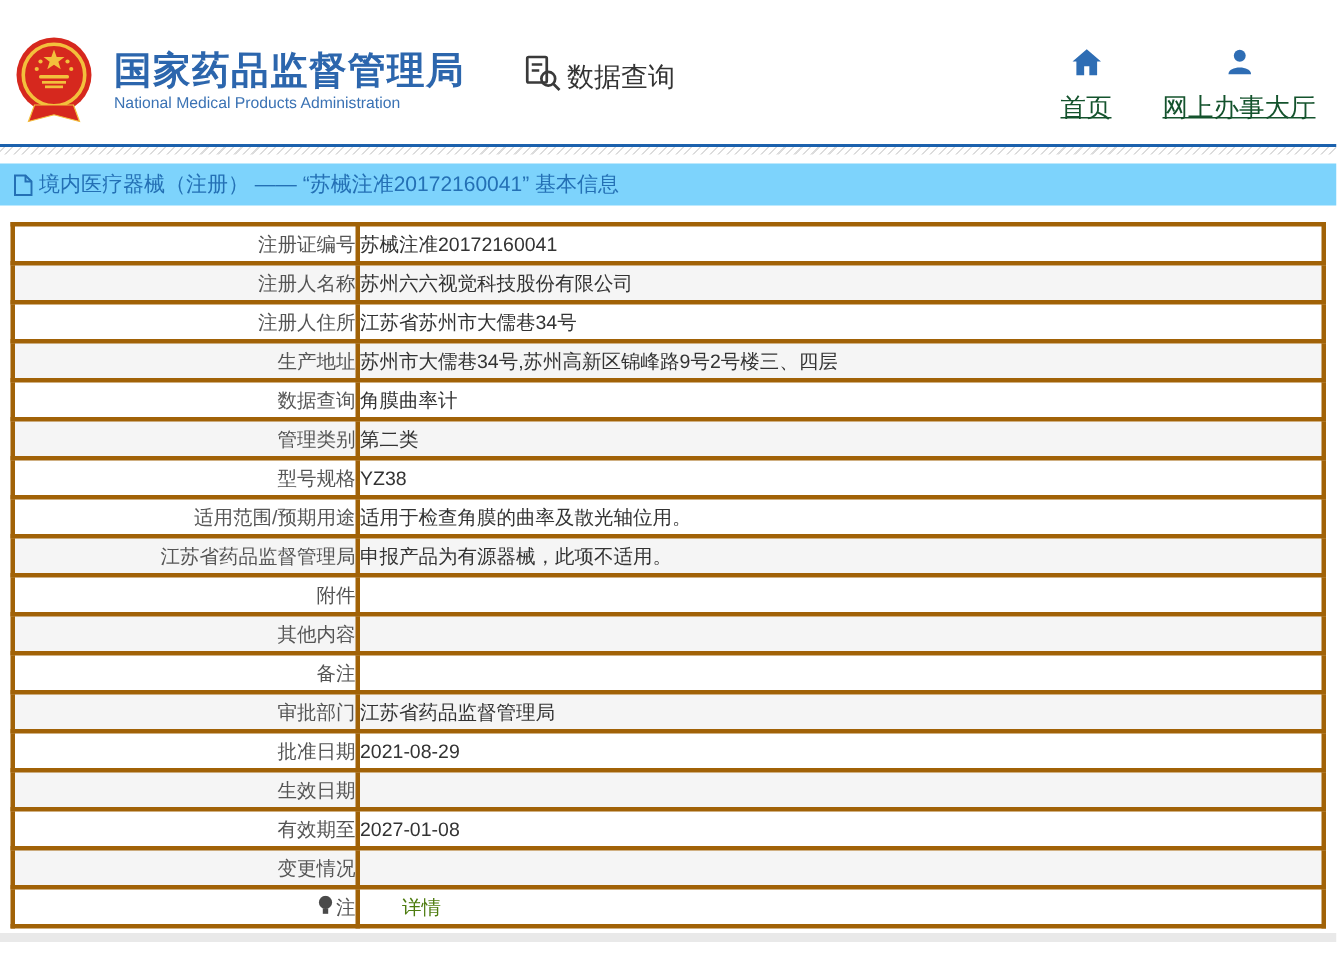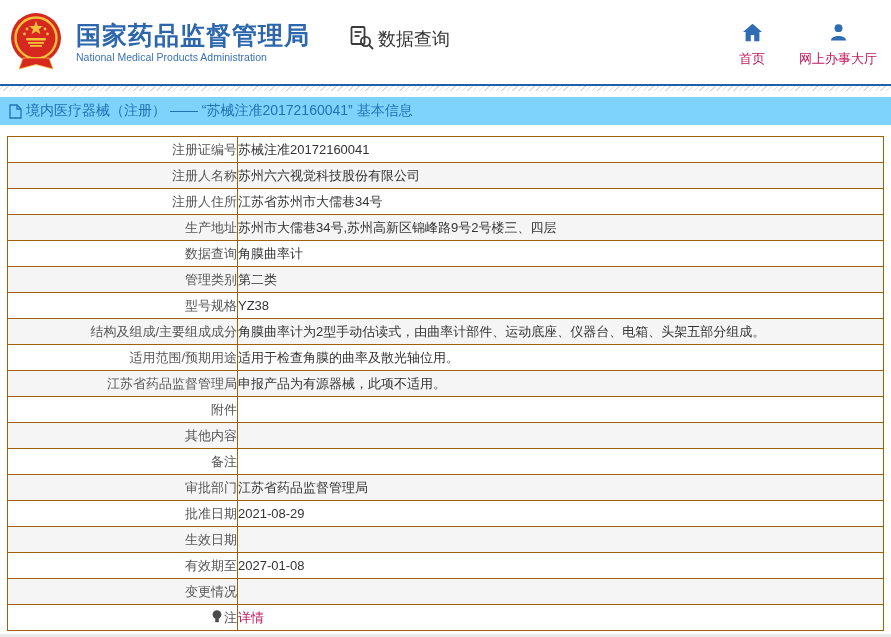--- a/index.html
+++ b/index.html
@@ -9,20 +9,21 @@
     font-family: "Liberation Sans", "DejaVu Sans", sans-serif;
     overflow: hidden;
   }
   
   .header {
     height: 84px;
     display: flex;
     align-items: center;
     padding: 0 14px 0 8px;
     background: #ffffff;
+    margin-top: 12px;
   }
   .logo-wrap { width: 56px; height: 60px; flex: 0 0 auto; }
   .org-title { margin-left: 12px; }
   .org-name {
     color: #2c66ad;
     font-size: 25px;
     font-weight: bold;
     letter-spacing: 1px;
     line-height: 1.15;
   }
@@ -50,24 +51,25 @@
     gap: 34px;
   }
   .nav-item {
     display: flex;
     flex-direction: column;
     align-items: center;
     cursor: pointer;
     margin-top: 6px;
   }
   .nav-item .nav-label {
-    font-size: 13px;
-    color: #be185d;
+    font-size: 17px;
+    color: #14532d;
     margin-top: 4px;
     white-space: nowrap;
+    text-decoration: underline;
   }
   
   .blue-line { height: 2px; background: #1b61ad; }
   .hatch-strip {
     height: 5px;
     background: repeating-linear-gradient(
       -45deg,
       #ffffff 0 3px,
       #dcdcdc 3px 4px
     );
@@ -87,43 +89,44 @@
     font-size: 14px;
   }
   
   .table-wrap { margin: 11px 7px 0 7px; }
   table.info-table {
     width: 100%;
     border-collapse: collapse;
     table-layout: fixed;
   }
   table.info-table td {
-    border: 1px solid #a16207;
+    border: 3px solid #a16207;
     height: 26px;
     font-size: 13px;
     padding: 0;
     vertical-align: middle;
   }
   td.label-cell {
     width: 230px;
     text-align: right;
     padding-right: 10px;
     color: #555555;
     white-space: nowrap;
   }
   td.value-cell {
     padding-left: 10px;
     color: #333333;
     white-space: nowrap;
     overflow: hidden;
   }
   tr.alt td { background: #f5f5f5; }
   td.value-cell a {
-    color: #be185d;
+    color: #4d7c0f;
     text-decoration: none;
+    margin-left: 28px;
   }
   .bulb { display: inline-block; vertical-align: -1px; margin-right: 2px; }
   
   .footer-strip {
     margin-top: 3px;
     height: 6px;
     background: #e9e9e9;
   }
 </style>
 </head>
@@ -219,24 +222,20 @@
           <td class="value-cell">角膜曲率计</td>
         </tr>
         <tr class="alt">
           <td class="label-cell">管理类别</td>
           <td class="value-cell">第二类</td>
         </tr>
         <tr>
           <td class="label-cell">型号规格</td>
           <td class="value-cell">YZ38</td>
         </tr>
-        <tr class="alt">
-          <td class="label-cell">结构及组成/主要组成成分</td>
-          <td class="value-cell">角膜曲率计为2型手动估读式，由曲率计部件、运动底座、仪器台、电箱、头架五部分组成。</td>
-        </tr>
         <tr>
           <td class="label-cell">适用范围/预期用途</td>
           <td class="value-cell">适用于检查角膜的曲率及散光轴位用。</td>
         </tr>
         <tr class="alt">
           <td class="label-cell">江苏省药品监督管理局</td>
           <td class="value-cell">申报产品为有源器械，此项不适用。</td>
         </tr>
         <tr>
           <td class="label-cell">附件</td>

